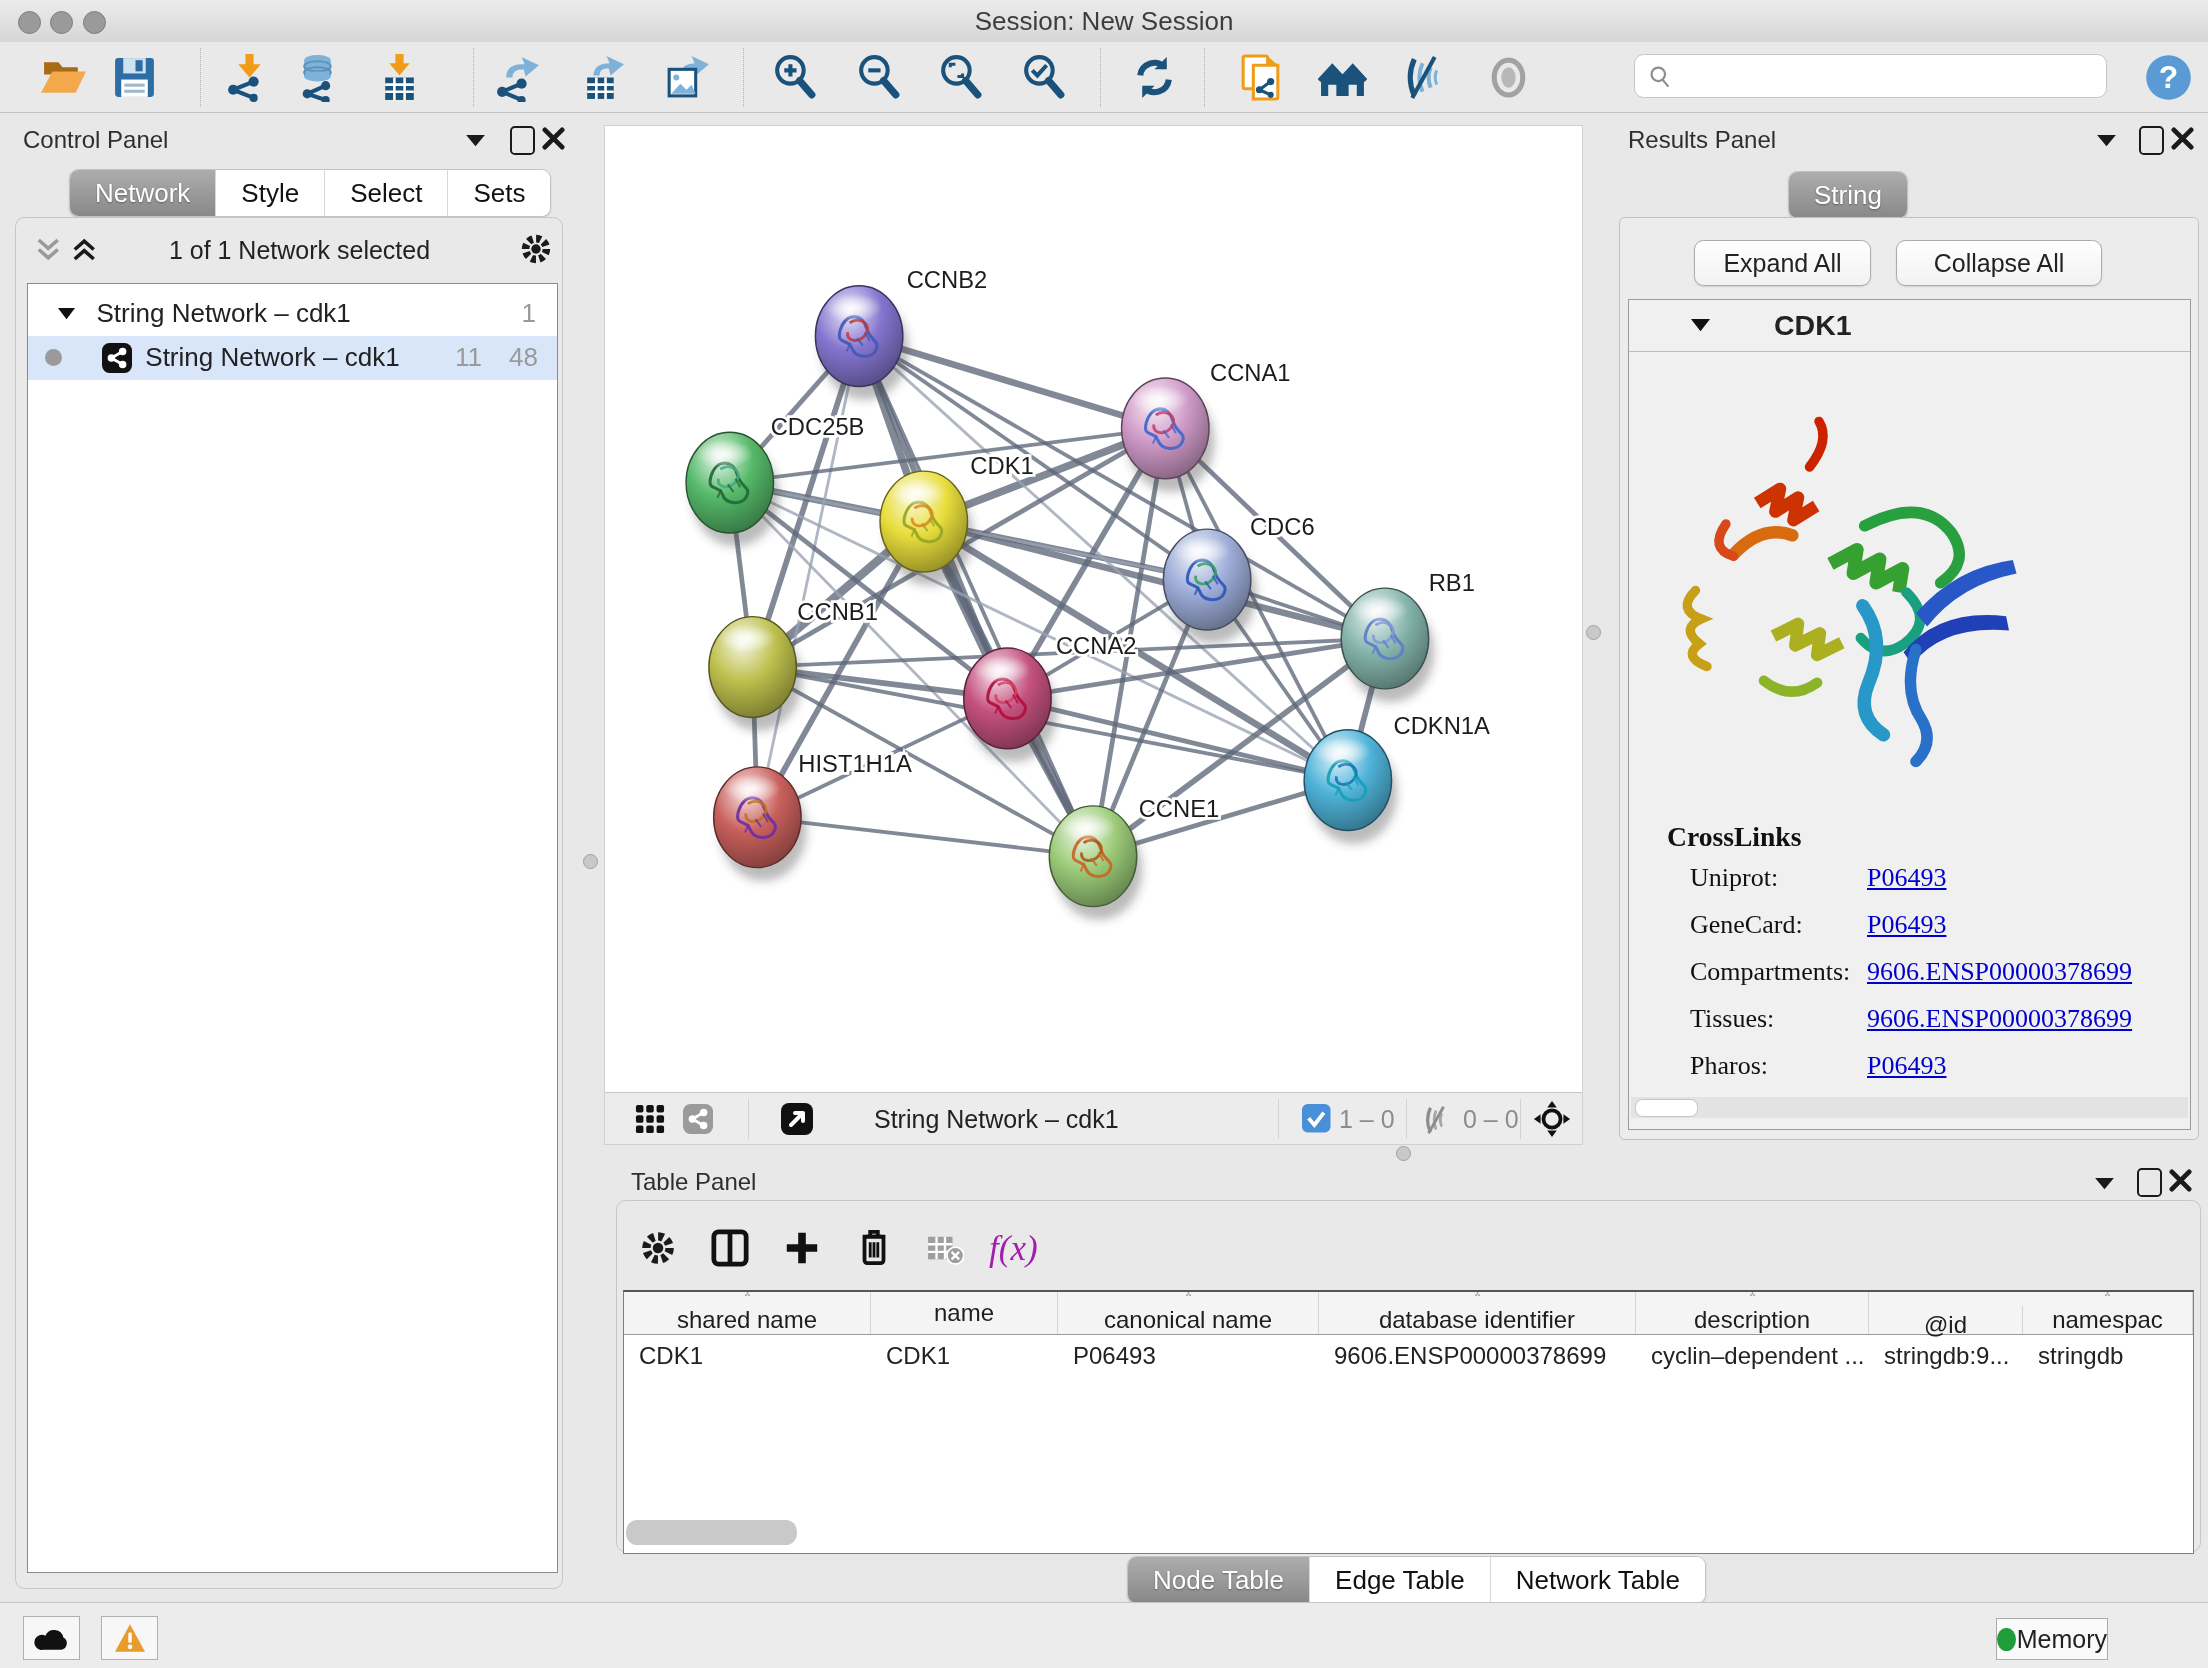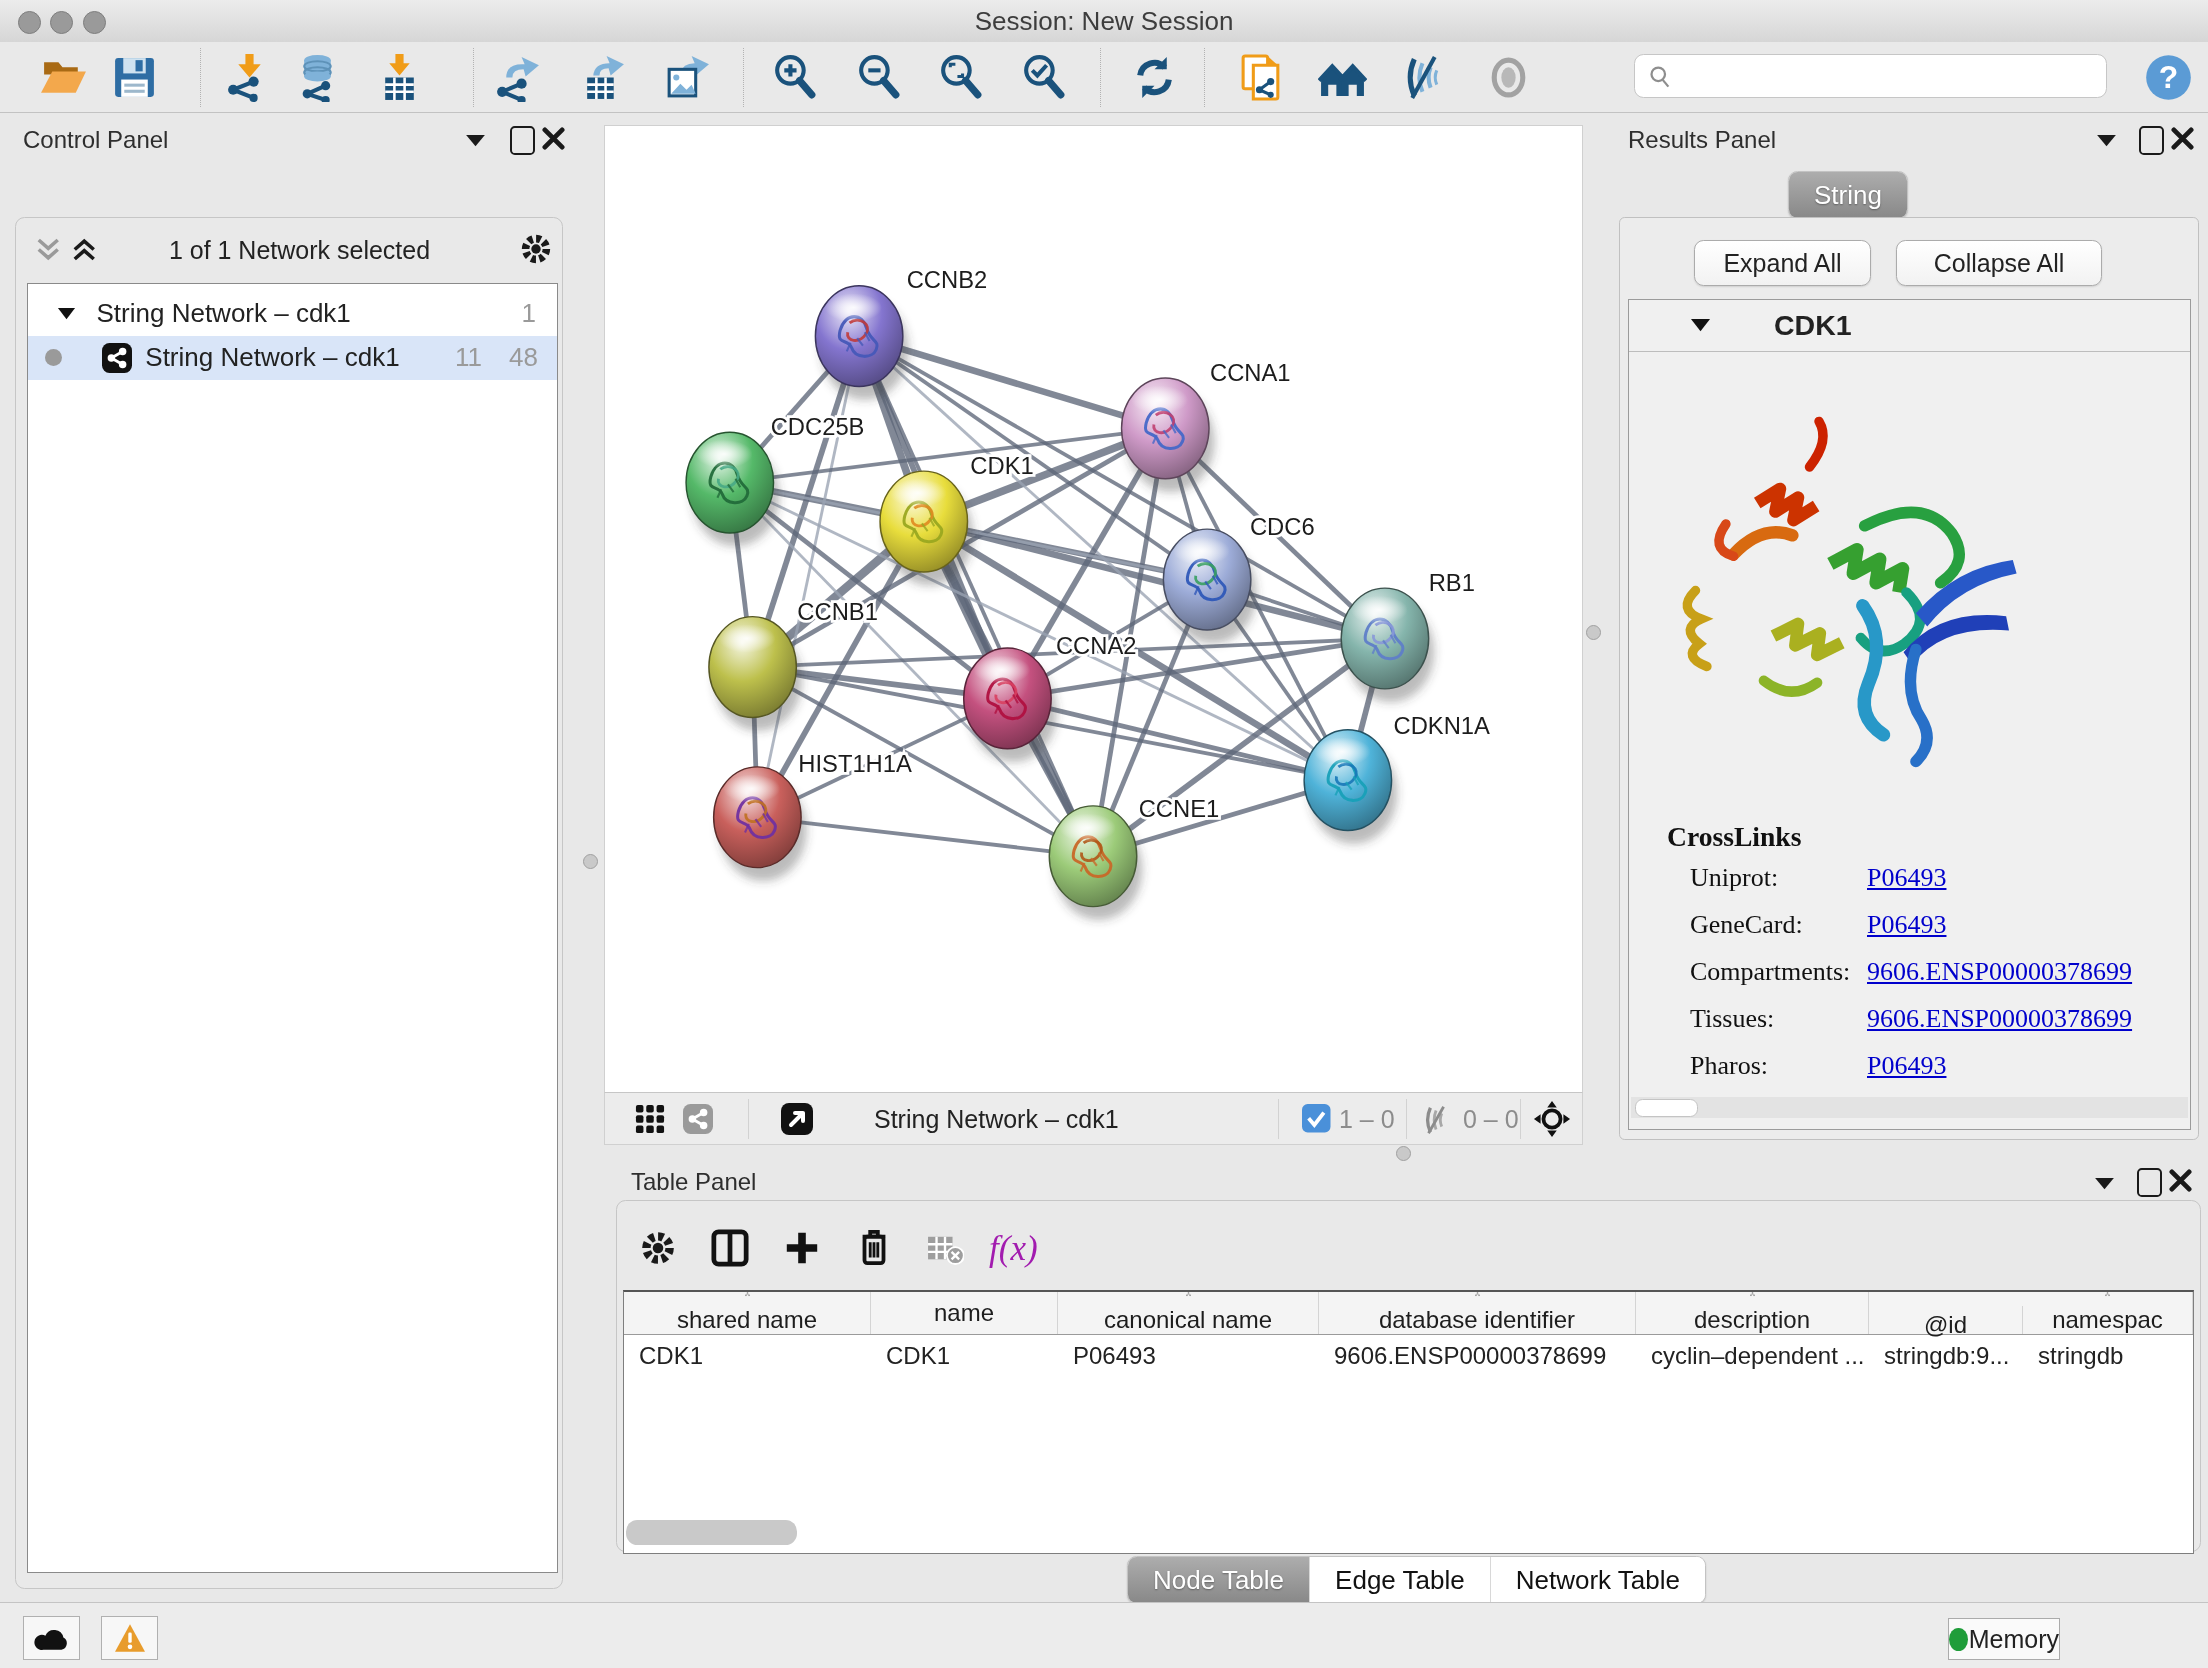--- a/index.html
+++ b/index.html
@@ -255,20 +255,26 @@
 
   <div class="abs panel-title" style="left:23px;top:126px">Control Panel</div>
   <svg class="abs" style="left:464px;top:133px" width="23" height="15" viewBox="0 0 24 16">
       <path d="M2 2h20l-10 12z" fill="#1a1a1a"></path>
     </svg>
   <div class="abs" style="left:510px;top:126px;width:21px;height:25px;border:2.9px solid #1a1a1a;border-radius:4.8px"></div>
   <svg class="abs" style="left:542px;top:126px" width="23" height="25" viewBox="0 0 24 26">
     <path d="M3 4 21 22M21 4 3 22" stroke="#1a1a1a" stroke-width="5" stroke-linecap="round"></path>
     </svg>
 
+  <div class="abs seg" style="left:69px;top:169px">
+    <div class="tab sel">Network</div>
+    <div class="tab">Style</div>
+    <div class="tab">Select</div>
+    <div class="tab">Sets</div>
+  </div>
 
   <div id="cp-box" class="abs roundbox"></div>
   <svg class="abs" style="left:34px;top:236px" width="28.5" height="27" viewBox="0 0 24 22">
     <path d="M4 3l8 7 8-7M4 11l8 7 8-7" fill="none" stroke="#9a9a9a" stroke-width="3"></path>
     </svg>
   <svg class="abs" style="left:70px;top:236px" width="28.5" height="27" viewBox="0 0 24 22">
     <path d="M4 19l8-7 8 7M4 11l8-7 8 7" fill="none" stroke="#1a1a1a" stroke-width="3"></path>
     </svg>
   <div class="abs" style="left:114px;top:236px;width:371px;text-align:center;font-size:25px">1 of 1 Network selected</div>
   <svg class="abs" style="left:519px;top:232px" width="34" height="34" viewBox="0 0 36 36">
@@ -753,21 +759,21 @@
         <path d="M10 26a8 8 0 1 1 2-15 10 10 0 0 1 19 2 7 7 0 0 1-2 13z" fill="#111"></path>
         </svg>
       </div>
     <div class="sb-btn abs" style="left:101px">
       <svg width="34" height="30" viewBox="0 0 48 44">
         <path d="M24 2 46 42H2z" fill="#e89c2c"></path>
         <rect x="21.5" y="14" width="5" height="15" rx="2" fill="#fff"></rect>
         <circle cx="24" cy="35" r="3.4" fill="#fff"></circle>
         </svg>
       </div>
-    <div class="abs" style="left:1948px;top:15px;width:110px;height:40px;background:#fafafa;
+    <div class="abs" style="left:1996px;top:15px;width:110px;height:40px;background:#fafafa;
          border:1.9px solid #ababab;display:flex;align-items:center;justify-content:center;gap:1px">
       <span style="width:23px;height:23px;border-radius:50%;background:#1f9d3a"></span>
       <span style="font-size:25px">Memory</span>
     </div>
   </div>
 
 </div>
 
 
 </body></html>

